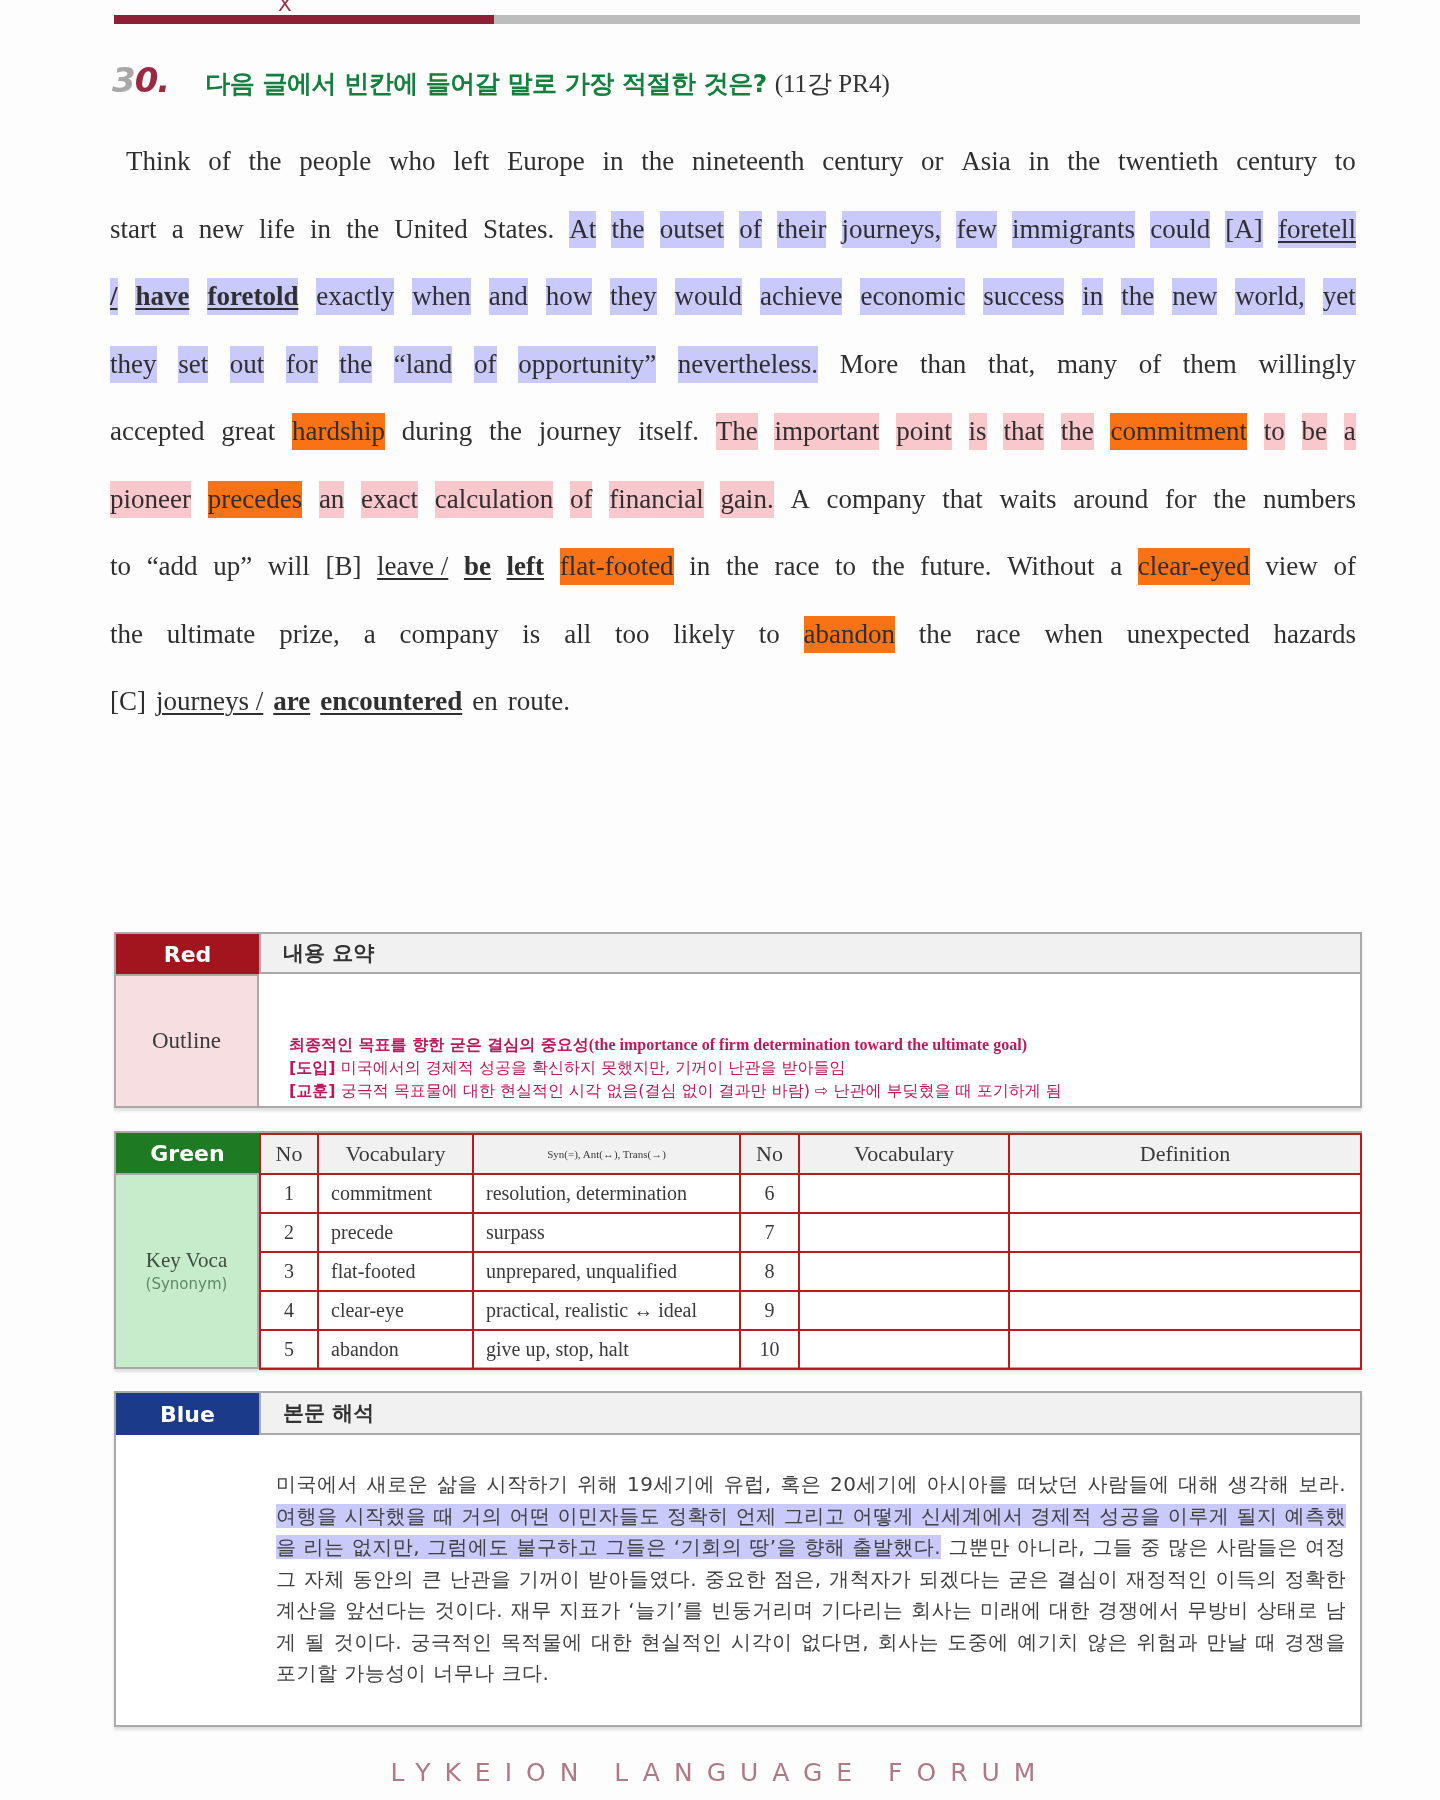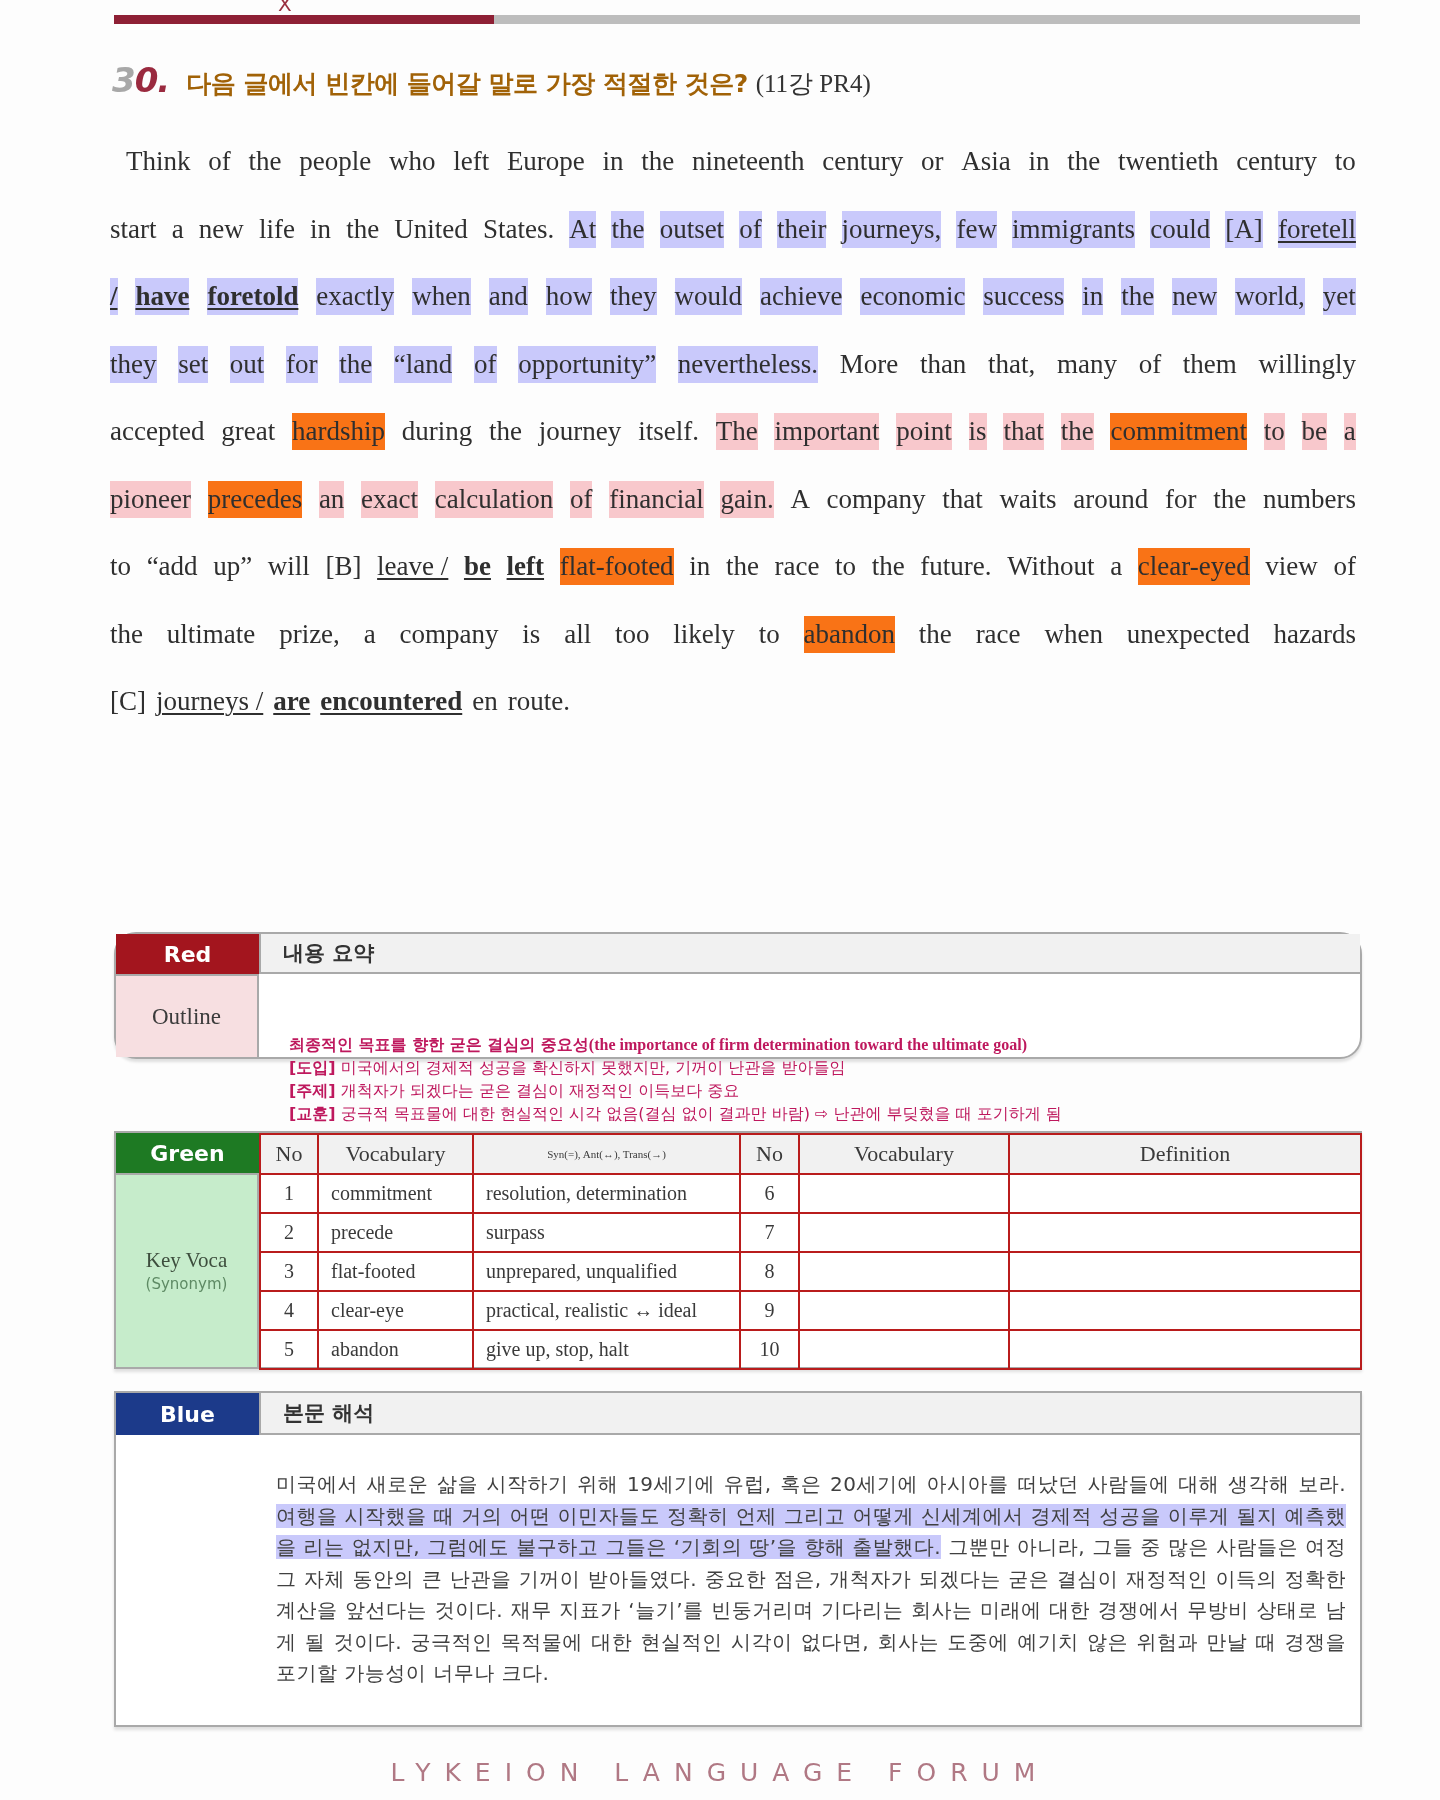--- a/index.html
+++ b/index.html
@@ -7,41 +7,41 @@
   body { position: relative; font-family: "Liberation Serif", "DejaVu Serif", serif; color: #2a2a2a; }
 
   .topmark { position: absolute; left: 278px; top: -8px; font-family: "DejaVu Sans", sans-serif; font-size: 20px; color: #9a3040; }
   .progress { position: absolute; left: 114px; top: 15px; width: 1246px; height: 9px; background: #bdbdbd; }
   .progress .fill { position: absolute; left: 0; top: 0; height: 100%; background: #8e2035; }
 
   .qtitle { position: absolute; left: 112px; top: 60px; display: flex; align-items: baseline; white-space: nowrap; }
   .qnum { font-family: "DejaVu Sans", sans-serif; font-style: italic; font-weight: bold; font-size: 34px; letter-spacing: -1px; }
   .qnum .d1 { color: #a8a8a8; }
   .qnum .d2 { color: #9a2a3f; }
-  .qtext { margin-left: 17px; font-family: "DejaVu Sans", sans-serif; font-weight: bold; font-size: 25px; color: #a16207; letter-spacing: -0.5px; }
+  .qtext { margin-left: 36px; font-family: "DejaVu Sans", sans-serif; font-weight: bold; font-size: 25px; color: #15803d; letter-spacing: -0.5px; }
   .qsrc { margin-left: 8px; font-family: "Liberation Serif", serif; font-size: 25px; color: #333; }
 
   .passage { position: absolute; left: 110px; top: 128px; width: 1246px; }
   .pline { height: 67.5px; display: flex; align-items: center; justify-content: space-between; font-size: 27px; color: #2f2f2f; white-space: nowrap; }
   .pline.last { justify-content: flex-start; }
   .pline.first { padding-left: 16px; }
   .pline span.w { padding: 3px 0; }
   .hl-blue { background: #c9c9fb; }
   .hl-red { background: #f8c8cc; }
   .hl-green { background: #f97316; }
   .ul { text-decoration: underline; text-decoration-thickness: 2px; text-underline-offset: 3px; }
   .bold { font-weight: bold; }
 
   .box { position: absolute; left: 114px; width: 1248px; border: 2px solid #a9a9a9; background: #fff; box-shadow: 0 3px 3px rgba(0,0,0,0.12); }
   .box .lab { position: absolute; left: 0; top: 0; width: 143px; display: flex; align-items: center; justify-content: center; font-family: "DejaVu Sans", sans-serif; font-weight: bold; font-size: 22px; color: #ffffff; }
   .box .labcol { position: absolute; left: 0; width: 143px; display: flex; flex-direction: column; align-items: center; justify-content: center; font-size: 22px; color: #3b3b3b; border-right: 2px solid #a9a9a9; text-align: center; line-height: 1.1; }
   .box .hdr { position: absolute; left: 143px; right: 0; top: 0; background: #f1f1f1; border-left: 2px solid #a9a9a9; border-bottom: 2px solid #a9a9a9; display: flex; align-items: center; padding-left: 22px; font-family: "DejaVu Sans", sans-serif; font-weight: bold; font-size: 21px; color: #333; }
 
   
-  #red-box { top: 932px; height: 127px; border-radius: 22px; }
+  #red-box { top: 932px; height: 176px; }
   #red-box .lab { height: 40px; background: #a3151e; }
   #red-box .hdr { height: 40px; }
   #red-box .labcol { top: 40px; bottom: 0; background: #f7dfe1; font-size: 23px; border-top: 2px solid #a9a9a9; }
   #red-box .outline { position: absolute; left: 173px; top: 68px; right: 20px; font-family: "DejaVu Sans", sans-serif; font-size: 16px; line-height: 23px; color: #be185d; margin-top: 31px; }
   #red-box .outline .first { font-weight: bold; }
   #red-box .outline .first .en { font-family: "Liberation Serif", serif; font-weight: bold; font-size: 16px; }
   #red-box .outline .tag { font-weight: bold; }
 
   
   #green-box { top: 1131px; height: 238px; }
@@ -246,21 +246,20 @@
     </div>
 </div>
 
 <div class="box" id="red-box">
   <div class="lab">Red</div>
   <div class="hdr">내용 요약</div>
   <div class="labcol">Outline</div>
   <div class="outline">
     <div class="first"><span>최종적인 목표를 향한 굳은 결심의 중요성</span><span class="en">(the importance of firm determination toward the ultimate goal)</span></div>
     <div><span class="tag">[도입]</span> <span>미국에서의 경제적 성공을 확신하지 못했지만, 기꺼이 난관을 받아들임</span></div>
-    <div><span class="tag">[주제]</span> <span>개척자가 되겠다는 굳은 결심이 재정적인 이득보다 중요</span></div>
     <div><span class="tag">[교훈]</span> <span>궁극적 목표물에 대한 현실적인 시각 없음(결심 없이 결과만 바람) ⇨ 난관에 부딪혔을 때 포기하게 됨</span></div>
   </div>
 </div>
 
 <div class="box" id="green-box">
   <div class="lab">Green</div>
   <div class="labcol">
     <div class="t1">Key Voca</div>
     <div class="t2">(Synonym)</div>
   </div>

